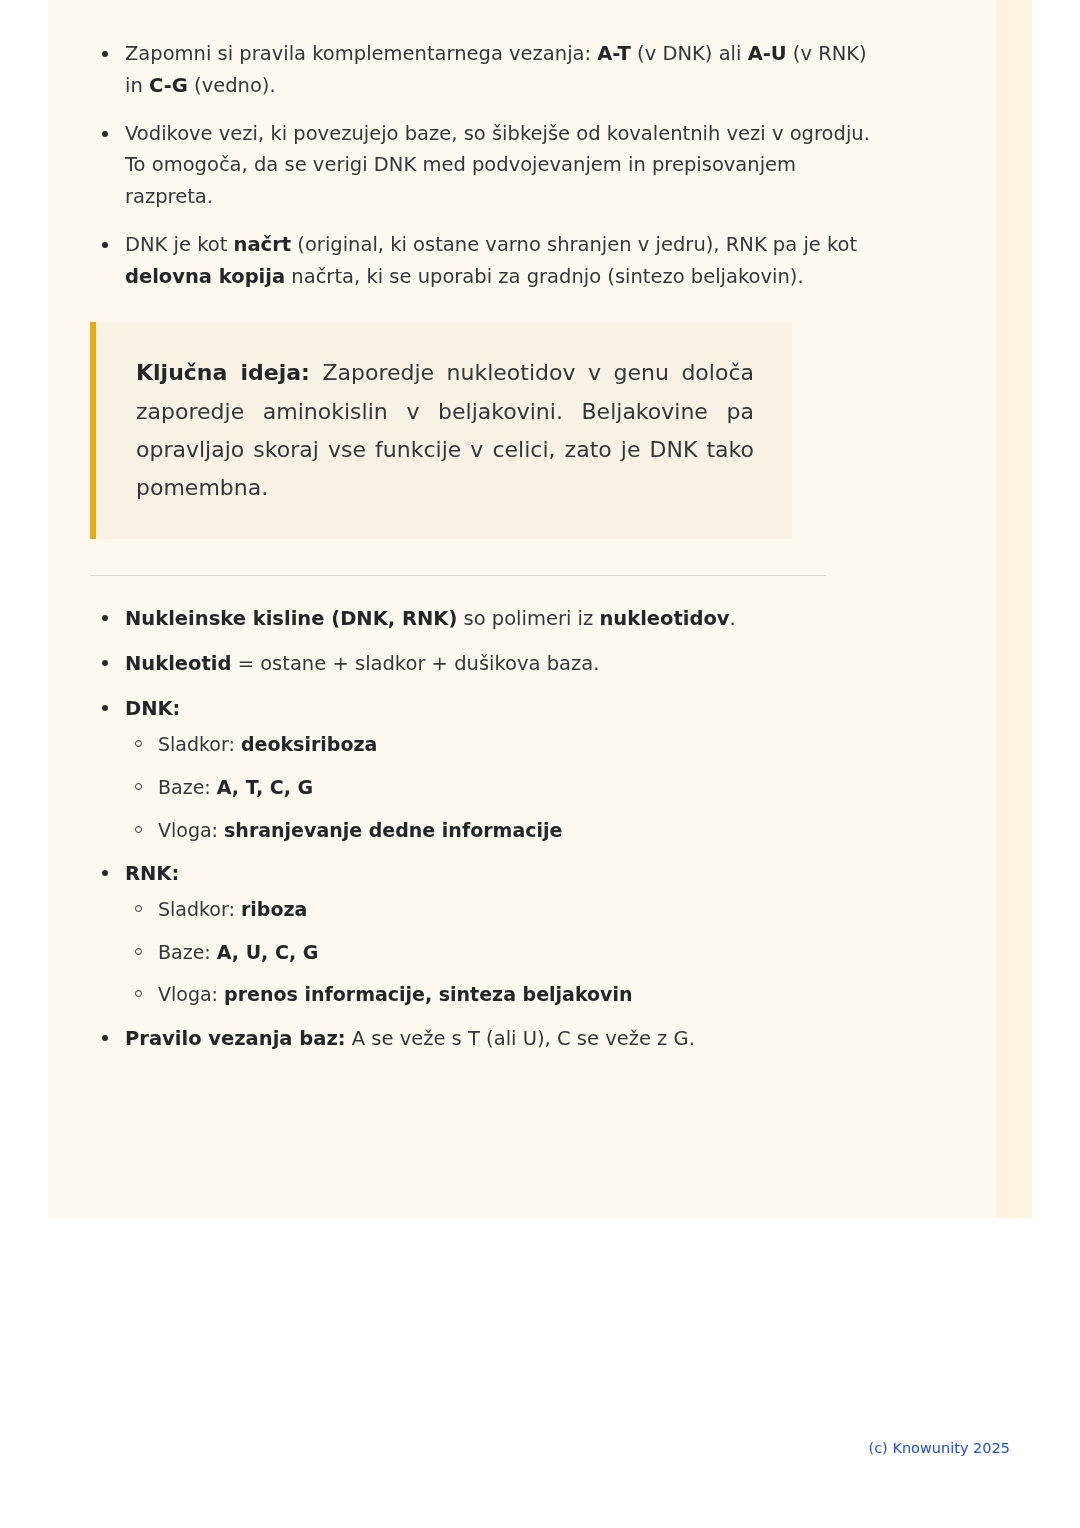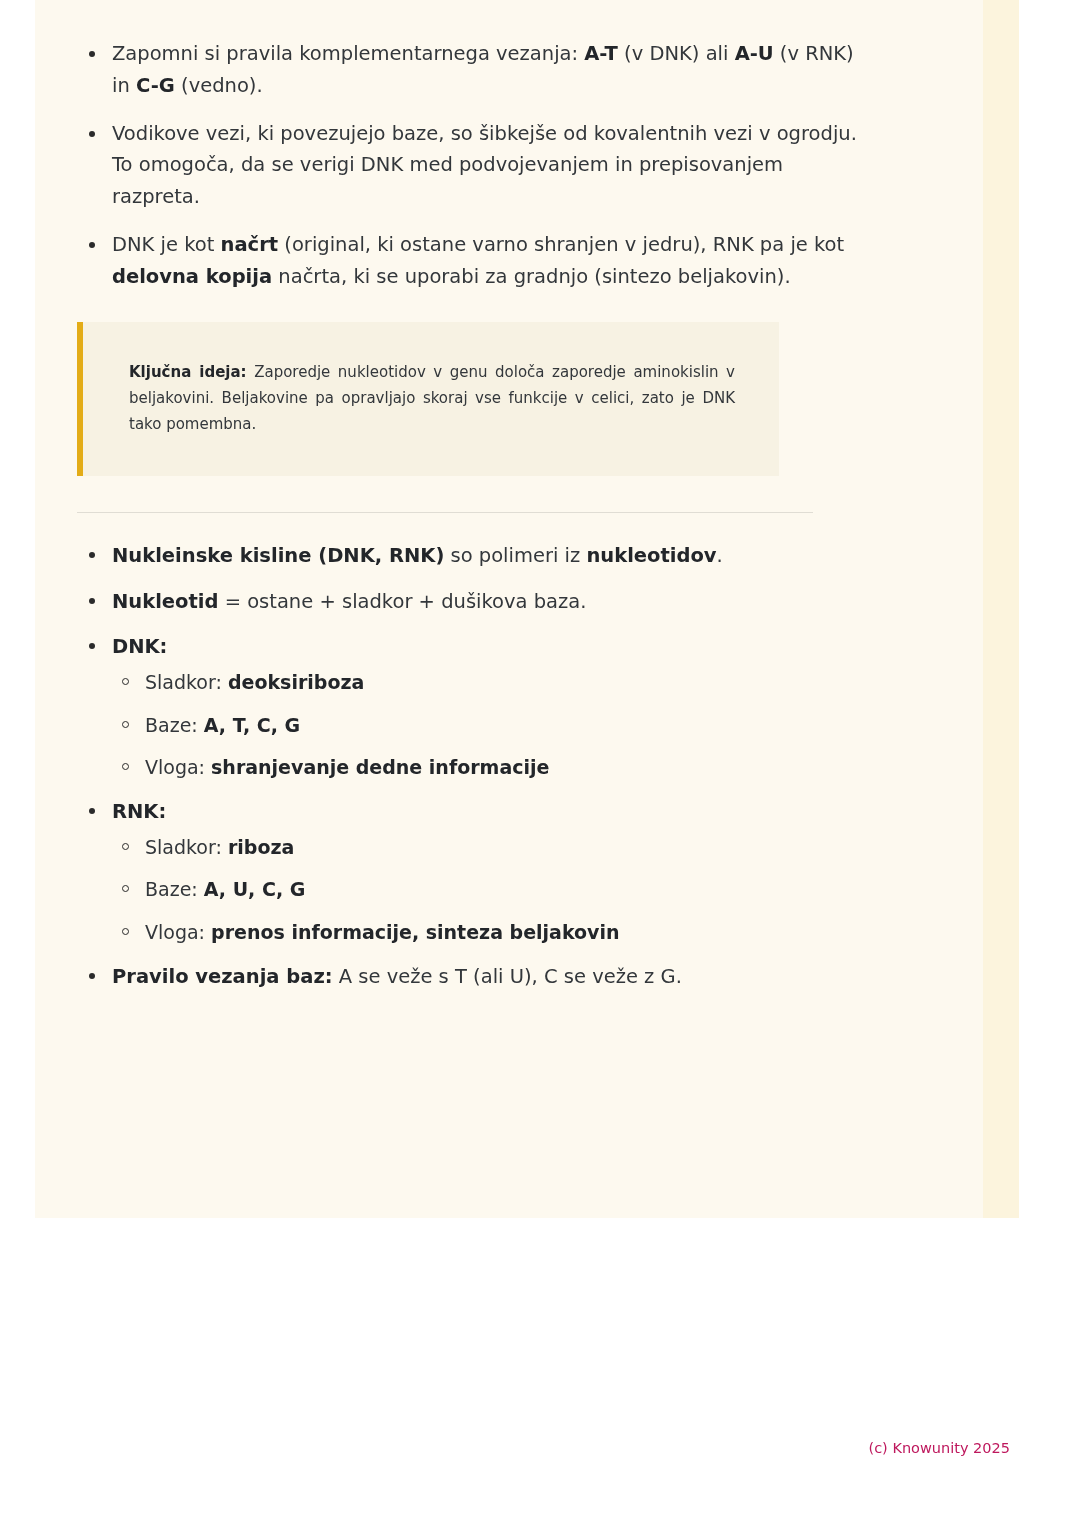--- a/index.html
+++ b/index.html
@@ -10,21 +10,21 @@
   body {
     width: 1080px;
     height: 1528px;
     font-family: "DejaVu Sans", "Liberation Sans", sans-serif;
     color: #2b2b2b;
     position: relative;
     overflow: hidden;
   }
   .page {
     position: absolute;
-    left: 35px;
+    left: 48px;
     top: 0;
     width: 984px;
     height: 1218px;
     background: #fdf9ef;
   }
   .page-right-band {
     position: absolute;
     right: 0;
     top: 0;
     width: 36px;
@@ -65,22 +65,22 @@
 
   .keybox {
     margin-top: 30px;
     background: #f7f2e3;
     border-left: 6px solid #e3ac17;
     padding: 24px 30px 24px 32px;
     width: 702px;
     box-sizing: border-box;
   }
   .keybox p {
-    margin: 14px;
-    font-size: 15px;
+    margin: 8px;
+    font-size: 22px;
     line-height: 1.73;
     text-align: justify;
     color: #33373b;
   }
 
   hr.sep {
     border: none;
     border-top: 1px solid #e0ddd4;
     margin: 36px 0 28px 0;
     width: 736px;
@@ -142,21 +142,21 @@
     background: transparent;
     box-sizing: border-box;
   }
   ul.summary > li.group { margin-bottom: 10px; }
 
   .footer {
     position: absolute;
     right: 70px;
     top: 1440px;
     font-size: 14.5px;
-    color: #be185d;
+    color: #1d4ed8;
   }
 </style>
 </head>
 <body>
 
 <div class="page">
   <div class="page-right-band"></div>
 
   <div class="content">
 

